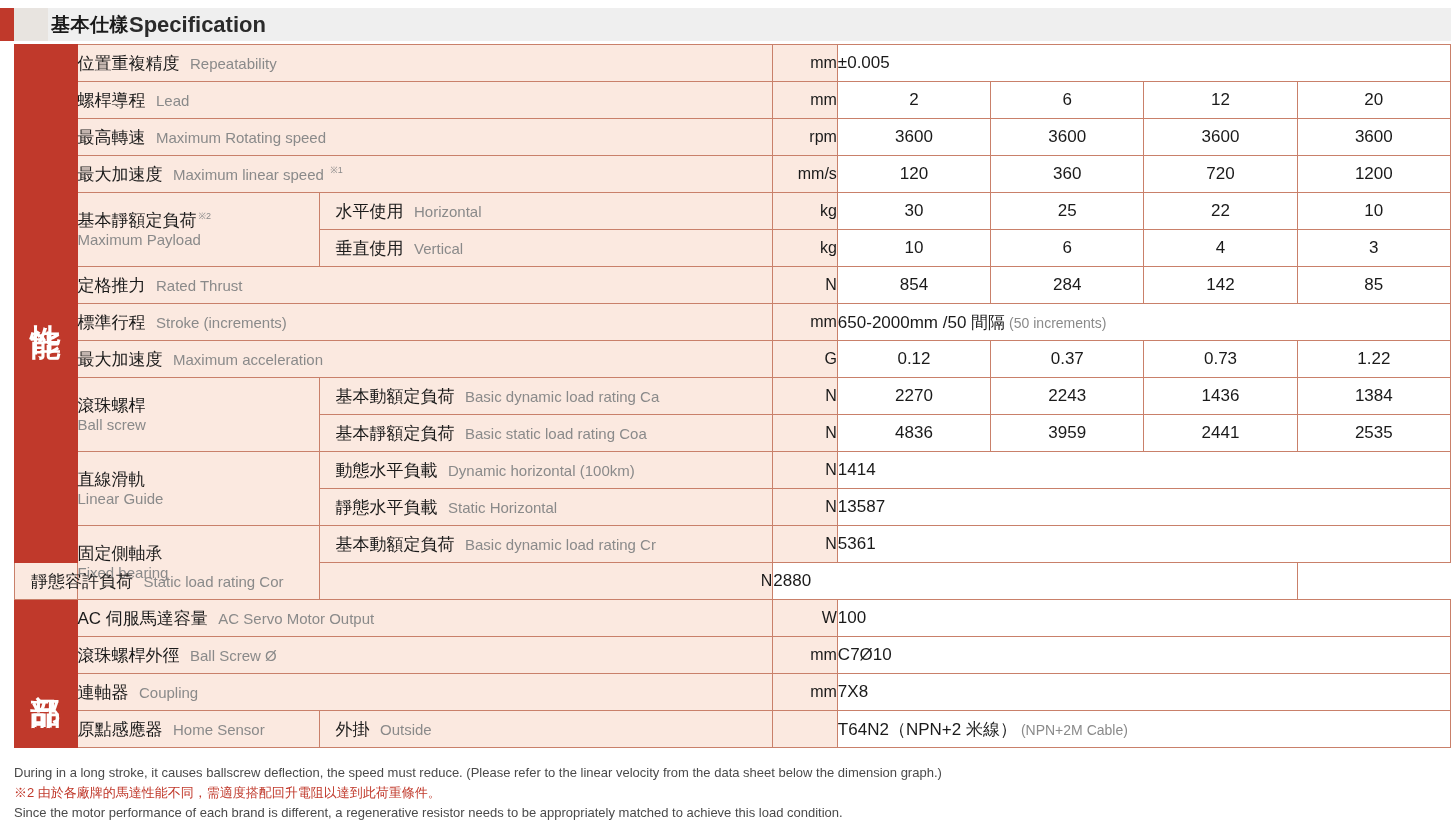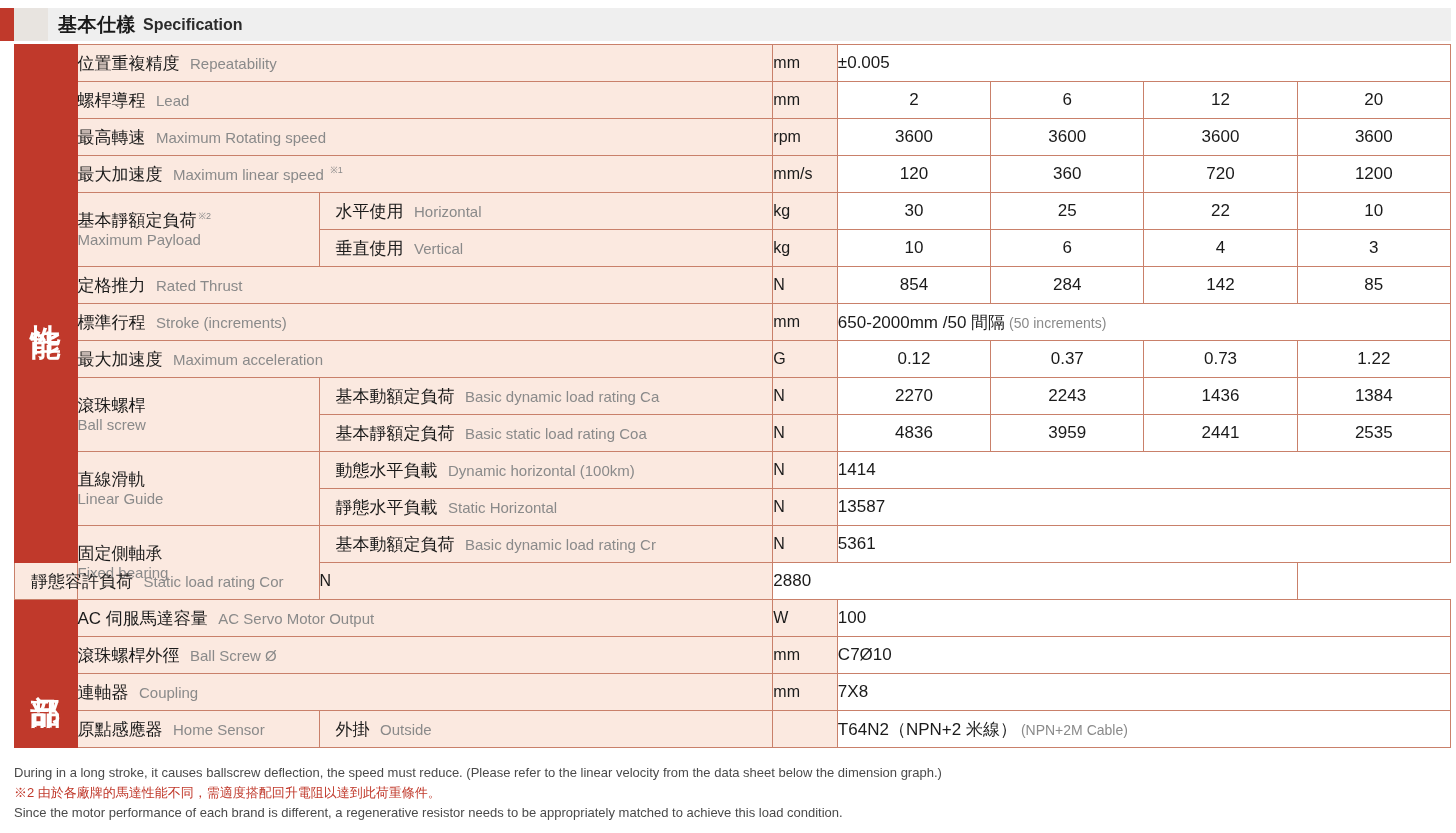--- a/index.html
+++ b/index.html
@@ -29,24 +29,24 @@
     left: 0; top: 8px;
     width: 14px; height: 33px;
     background: #c0392b;
   }
   .header-accent {
     width: 34px; height: 33px;
     background: #e8e4e0;
   }
   .header-title-cn {
     font-size: 19px; font-weight: bold; color: #1a1a1a;
-    margin-left: 10px; letter-spacing: 0.5px;
+    margin-left: 3px; letter-spacing: 0.5px;
   }
   .header-title-en {
-    font-size: 16px; color: #2b2b2b; margin-left: 7px;
+    font-size: 22px; color: #2b2b2b; 
     font-weight: bold;
   }
 
   
   .tbl {
     position: absolute;
     left: 14px; top: 44px;
     width: 1437px;
     border-collapse: collapse;
     table-layout: fixed;
@@ -95,21 +95,21 @@
   .sup {
     font-size: 9px; color: #8a8a8a; vertical-align: super;
     margin-left: 2px;
   }
   .stacked .cn { display: block; line-height: 1.25; }
   .stacked .en { display: block; margin-left: 0; line-height: 1.25; }
 
   .unit {
     width: 64px;
     background: #fbe9e0;
-    text-align: left;
+    text-align: right;
     font-size: 16px;
     color: #1a1a1a;
   }
   .val {
     background: #ffffff;
     text-align: center;
     font-size: 17px;
     color: #1a1a1a;
     width: 152px;
   }

